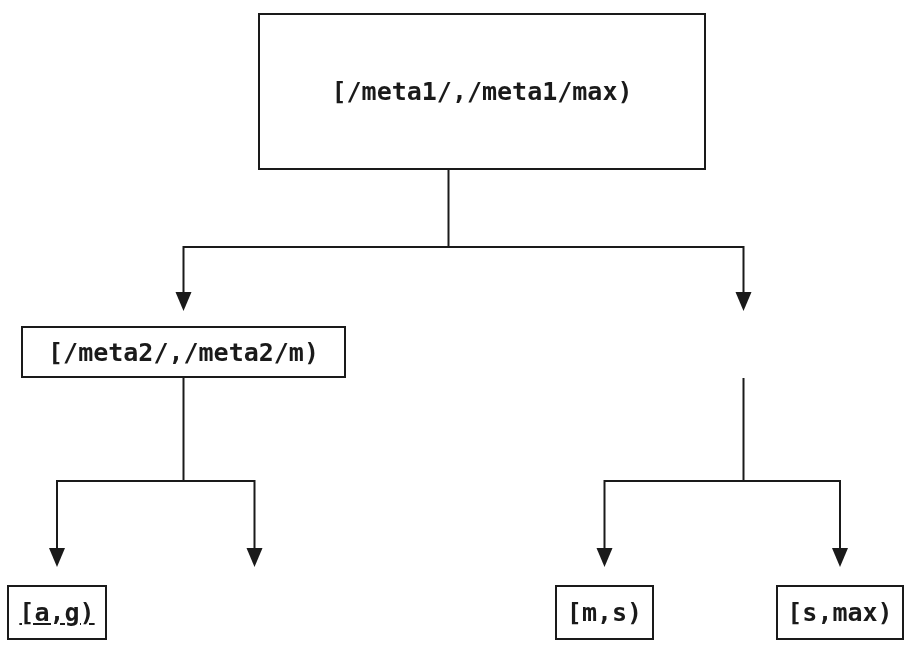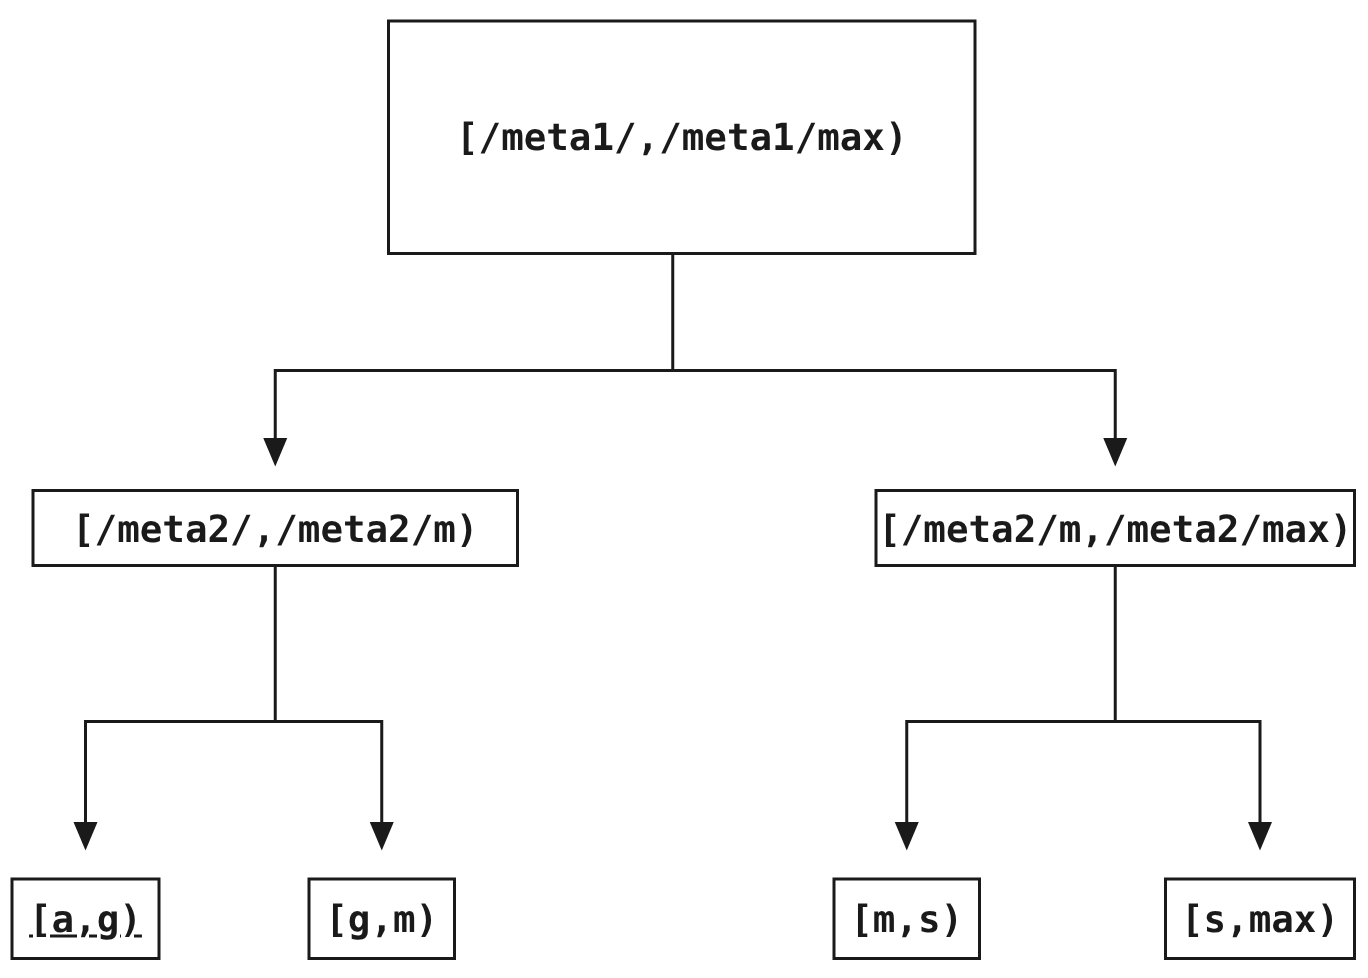--- a/index.html
+++ b/index.html
@@ -22,21 +22,21 @@
     background: #ffffff;
     display: flex;
     align-items: center;
     justify-content: center;
     font-size: 25px;
     font-weight: bold;
     color: #1a1a1a;
     white-space: nowrap;
     letter-spacing: 0;
   }
-  #node-root      { left: 258px; top: 13px;  width: 393px; height: 157px; }
+  #node-root      { left: 258px; top: 13px;  width: 448px; height: 157px; }
   #node-left      { left: 21px;  top: 326px; width: 325px; height: 52px; text-align: right; }
   #node-right     { left: 583px; top: 326px; width: 321px; height: 52px; }
   #node-leaf-ag   { left: 7px;   top: 585px; width: 100px; height: 55px; text-decoration: underline; }
   #node-leaf-gm   { left: 205px; top: 585px; width: 99px;  height: 55px; }
   #node-leaf-ms   { left: 555px; top: 585px; width: 99px;  height: 55px; }
   #node-leaf-smax { left: 776px; top: 585px; width: 128px; height: 55px; }
   svg.connectors {
     position: absolute;
     left: 0;
     top: 0;
@@ -77,19 +77,17 @@
     <g>
       <path class="edge" d="M743.5 378 L743.5 481"></path>
       <path class="edge" d="M604.5 548 L604.5 481 L840 481 L840 548"></path>
       <polygon class="arrowhead" points="596.5,548 612.5,548 604.5,567"></polygon>
       <polygon class="arrowhead" points="832,548 848,548 840,567"></polygon>
     </g>
   </svg>
 
   <div class="node" id="node-root">[/meta1/,/meta1/max)</div>
   <div class="node" id="node-left">[/meta2/,/meta2/m)</div>
-  <div class="node" id="node-right">[/meta2/m,/meta2/max)</div>
   <div class="node" id="node-leaf-ag">[a,g)</div>
-  <div class="node" id="node-leaf-gm">[g,m)</div>
   <div class="node" id="node-leaf-ms">[m,s)</div>
   <div class="node" id="node-leaf-smax">[s,max)</div>
 
 </div>
 
 </body></html>

